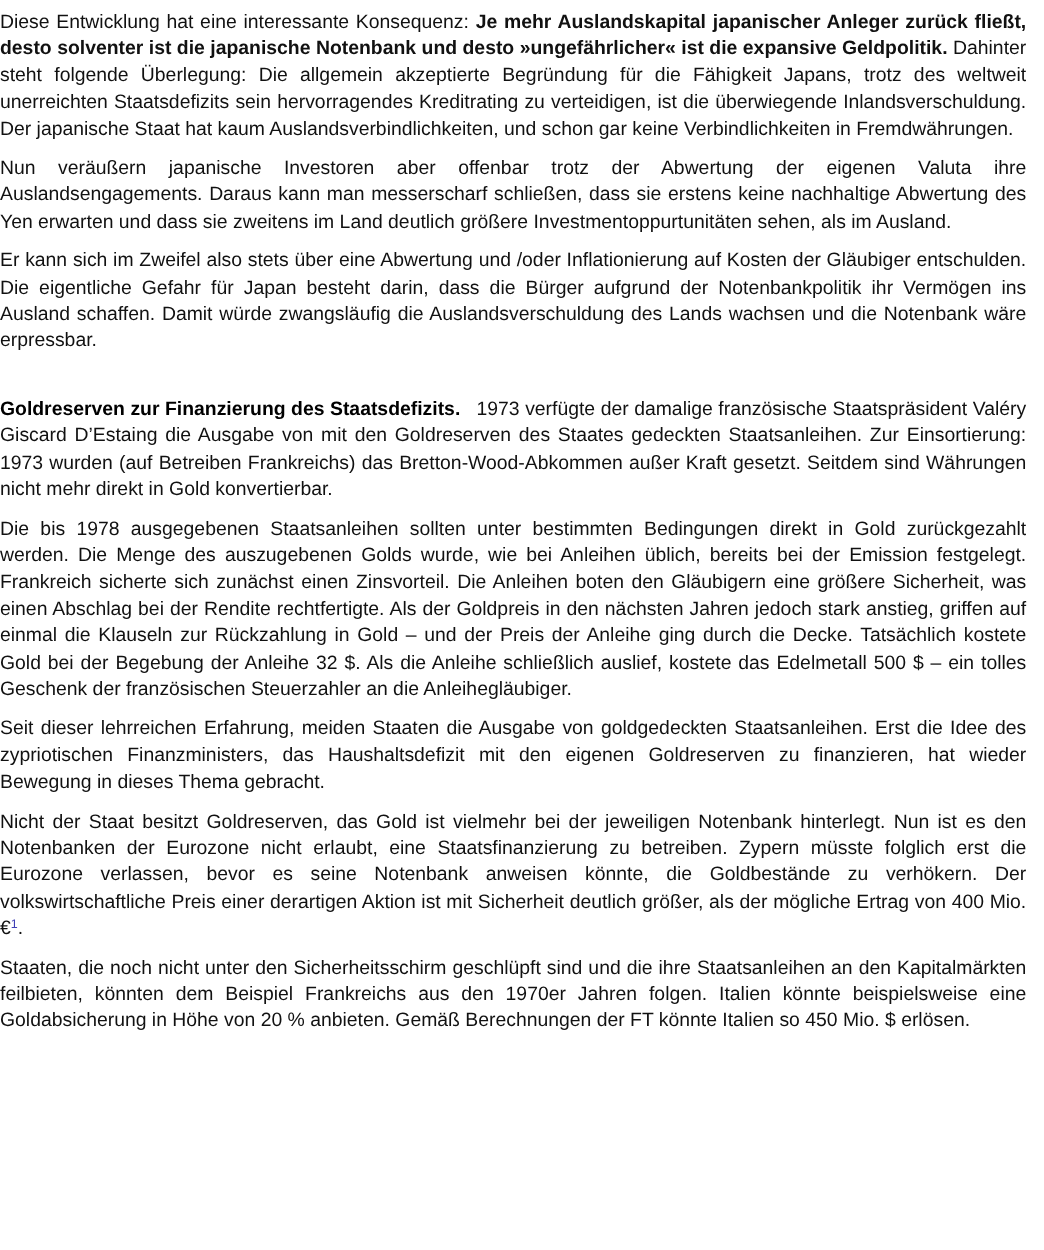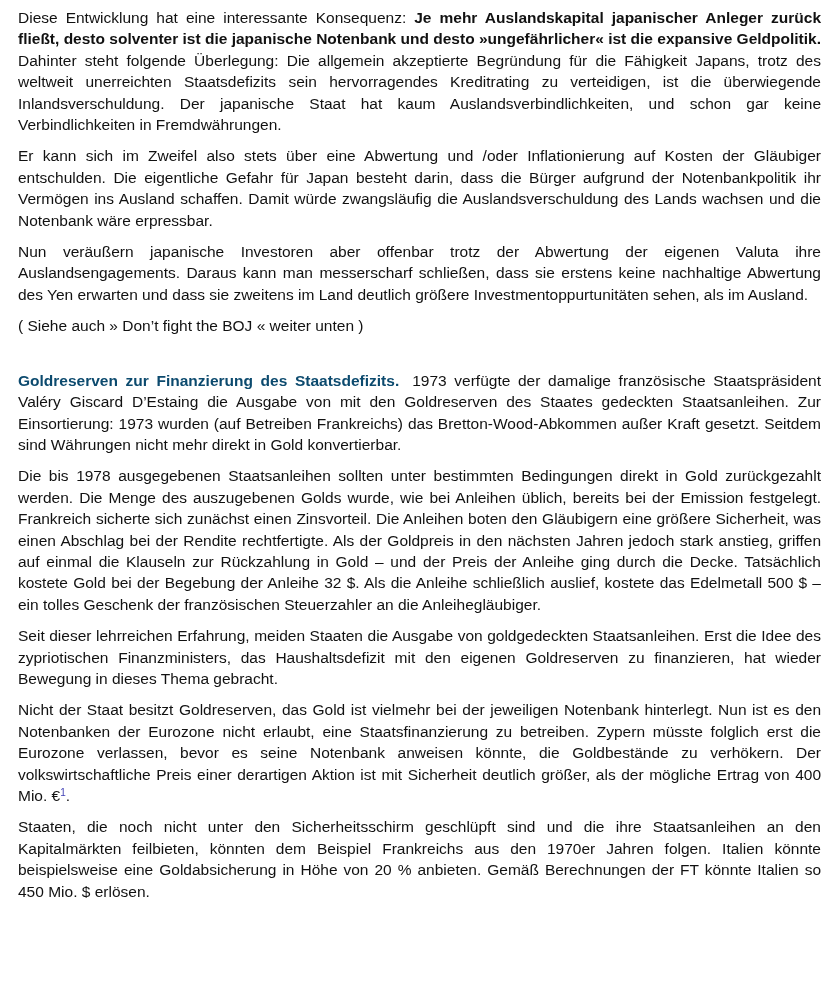--- a/index.html
+++ b/index.html
@@ -10,65 +10,64 @@
   }
   body {
     width: 835px;
     height: 1000px;
     overflow: hidden;
     font-family: "Liberation Sans", "DejaVu Sans", sans-serif;
   }
   .page {
     width: 835px;
     height: 1000px;
-    padding: 7px 14px 0 18px;
+    padding: 7px 14px 0 0;
     background: #ffffff;
   }
   p.para {
     margin: 0 0 10px 0;
     font-size: 15.5px;
     line-height: 21.4px;
     color: #111111;
     text-align: justify;
     hyphens: auto;
     -webkit-hyphens: auto;
   }
   p.section {
     margin-top: 33px;
   }
   .run-bold {
     font-weight: bold;
     color: #111111;
   }
   .run-heading {
     font-weight: bold;
-    color: #0c4a6e;
+    color: #000000;
     padding-right: 13px;
   }
   sup.footnote {
     color: #3f3fb4;
     font-size: 10px;
     line-height: 0;
     vertical-align: baseline;
     position: relative;
     top: -5px;
   }
 </style>
 </head>
 <body>
 
 <div class="page">
 
   <p class="para"><span>Diese Entwicklung hat eine interessante Konsequenz: </span><strong class="run-bold">Je mehr Auslandskapital japanischer Anleger zurück fließt, desto solventer ist die japanische Notenbank und desto »ungefährlicher« ist die expansive Geldpolitik.</strong><span> Dahinter steht folgende Überlegung: Die allgemein akzeptierte Begründung für die Fähigkeit Japans, trotz des weltweit unerreichten Staatsdefizits sein hervorragendes Kreditrating zu verteidigen, ist die überwiegende Inlandsverschuldung. Der japanische Staat hat kaum Auslandsverbindlichkeiten, und schon gar keine Verbindlichkeiten in Fremdwährungen.</span></p>
 
+  <p class="para"><span>Nun veräußern japanische Investoren aber offenbar trotz der Abwertung der eigenen Valuta ihre Auslandsengagements. Daraus kann man messerscharf schließen, dass sie erstens keine nachhaltige Abwertung des Yen erwarten und dass sie zweitens im Land deutlich größere Investmentoppurtunitäten sehen, als im Ausland.</span></p>
+
   <p class="para"><span>Er kann sich im Zweifel also stets über eine Abwertung und /oder Inflationierung auf Kosten der Gläubiger entschulden. Die eigentliche Gefahr für Japan besteht darin, dass die Bürger aufgrund der Notenbankpolitik ihr Vermögen ins Ausland schaffen. Damit würde zwangsläufig die Auslandsverschuldung des Lands wachsen und die Notenbank wäre erpressbar.</span></p>
 
-  <p class="para"><span>Nun veräußern japanische Investoren aber offenbar trotz der Abwertung der eigenen Valuta ihre Auslandsengagements. Daraus kann man messerscharf schließen, dass sie erstens keine nachhaltige Abwertung des Yen erwarten und dass sie zweitens im Land deutlich größere Investmentoppurtunitäten sehen, als im Ausland.</span></p>
-
-  <p class="para"><span>( Siehe auch » Don’t fight the BOJ « weiter unten )</span></p>
 
   <p class="para section"><strong class="run-heading">Goldreserven zur Finanzierung des Staatsdefizits.</strong><span>1973 verfügte der damalige französische Staatspräsident Valéry Giscard D’Estaing die Ausgabe von mit den Goldreserven des Staates gedeckten Staatsanleihen. Zur Einsortierung: 1973 wurden (auf Betreiben Frankreichs) das Bretton-Wood-Abkommen außer Kraft gesetzt. Seitdem sind Währungen nicht mehr direkt in Gold konvertierbar.</span></p>
 
   <p class="para"><span>Die bis 1978 ausgegebenen Staatsanleihen sollten unter bestimmten Bedingungen direkt in Gold zurückgezahlt werden. Die Menge des auszugebenen Golds wurde, wie bei Anleihen üblich, bereits bei der Emission festgelegt. Frankreich sicherte sich zunächst einen Zinsvorteil. Die Anleihen boten den Gläubigern eine größere Sicherheit, was einen Abschlag bei der Rendite rechtfertigte. Als der Goldpreis in den nächsten Jahren jedoch stark anstieg, griffen auf einmal die Klauseln zur Rückzahlung in Gold – und der Preis der Anleihe ging durch die Decke. Tatsächlich kostete Gold bei der Begebung der Anleihe 32 $. Als die Anleihe schließlich auslief, kostete das Edelmetall 500 $ – ein tolles Geschenk der französischen Steuerzahler an die Anleihegläubiger.</span></p>
 
   <p class="para"><span>Seit dieser lehrreichen Erfahrung, meiden Staaten die Ausgabe von goldgedeckten Staatsanleihen. Erst die Idee des zypriotischen Finanzministers, das Haushaltsdefizit mit den eigenen Goldreserven zu finanzieren, hat wieder Bewegung in dieses Thema gebracht.</span></p>
 
   <p class="para"><span>Nicht der Staat besitzt Goldreserven, das Gold ist vielmehr bei der jeweiligen Notenbank hinterlegt. Nun ist es den Notenbanken der Eurozone nicht erlaubt, eine Staatsfinanzierung zu betreiben. Zypern müsste folglich erst die Eurozone verlassen, bevor es seine Notenbank anweisen könnte, die Goldbestände zu verhökern. Der volkswirtschaftliche Preis einer derartigen Aktion ist mit Sicherheit deutlich größer, als der mögliche Ertrag von 400 Mio. €</span><sup class="footnote">1</sup><span>.</span></p>
 
   <p class="para"><span>Staaten, die noch nicht unter den Sicherheitsschirm geschlüpft sind und die ihre Staatsanleihen an den Kapitalmärkten feilbieten, könnten dem Beispiel Frankreichs aus den 1970er Jahren folgen. Italien könnte beispielsweise eine Goldabsicherung in Höhe von 20 % anbieten. Gemäß Berechnungen der FT könnte Italien so 450 Mio. $ erlösen.</span></p>

